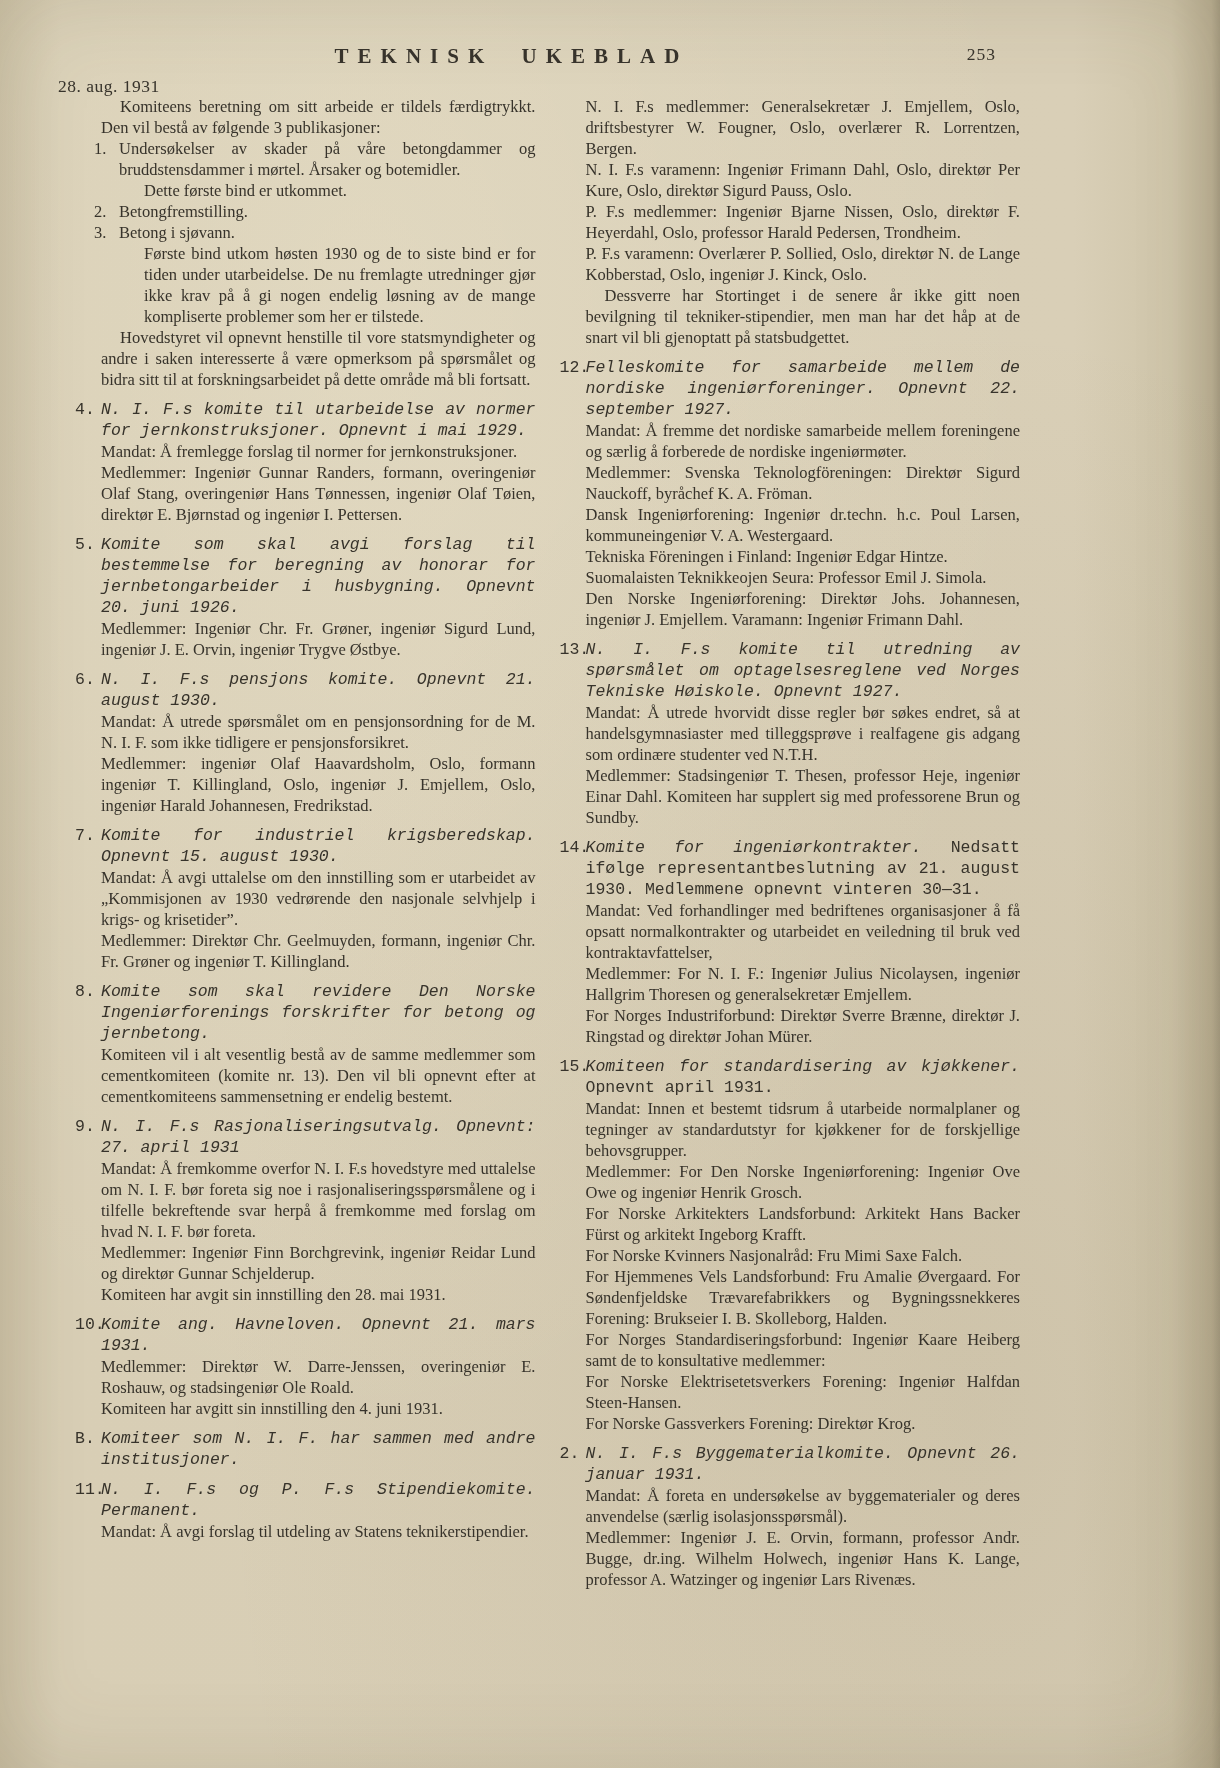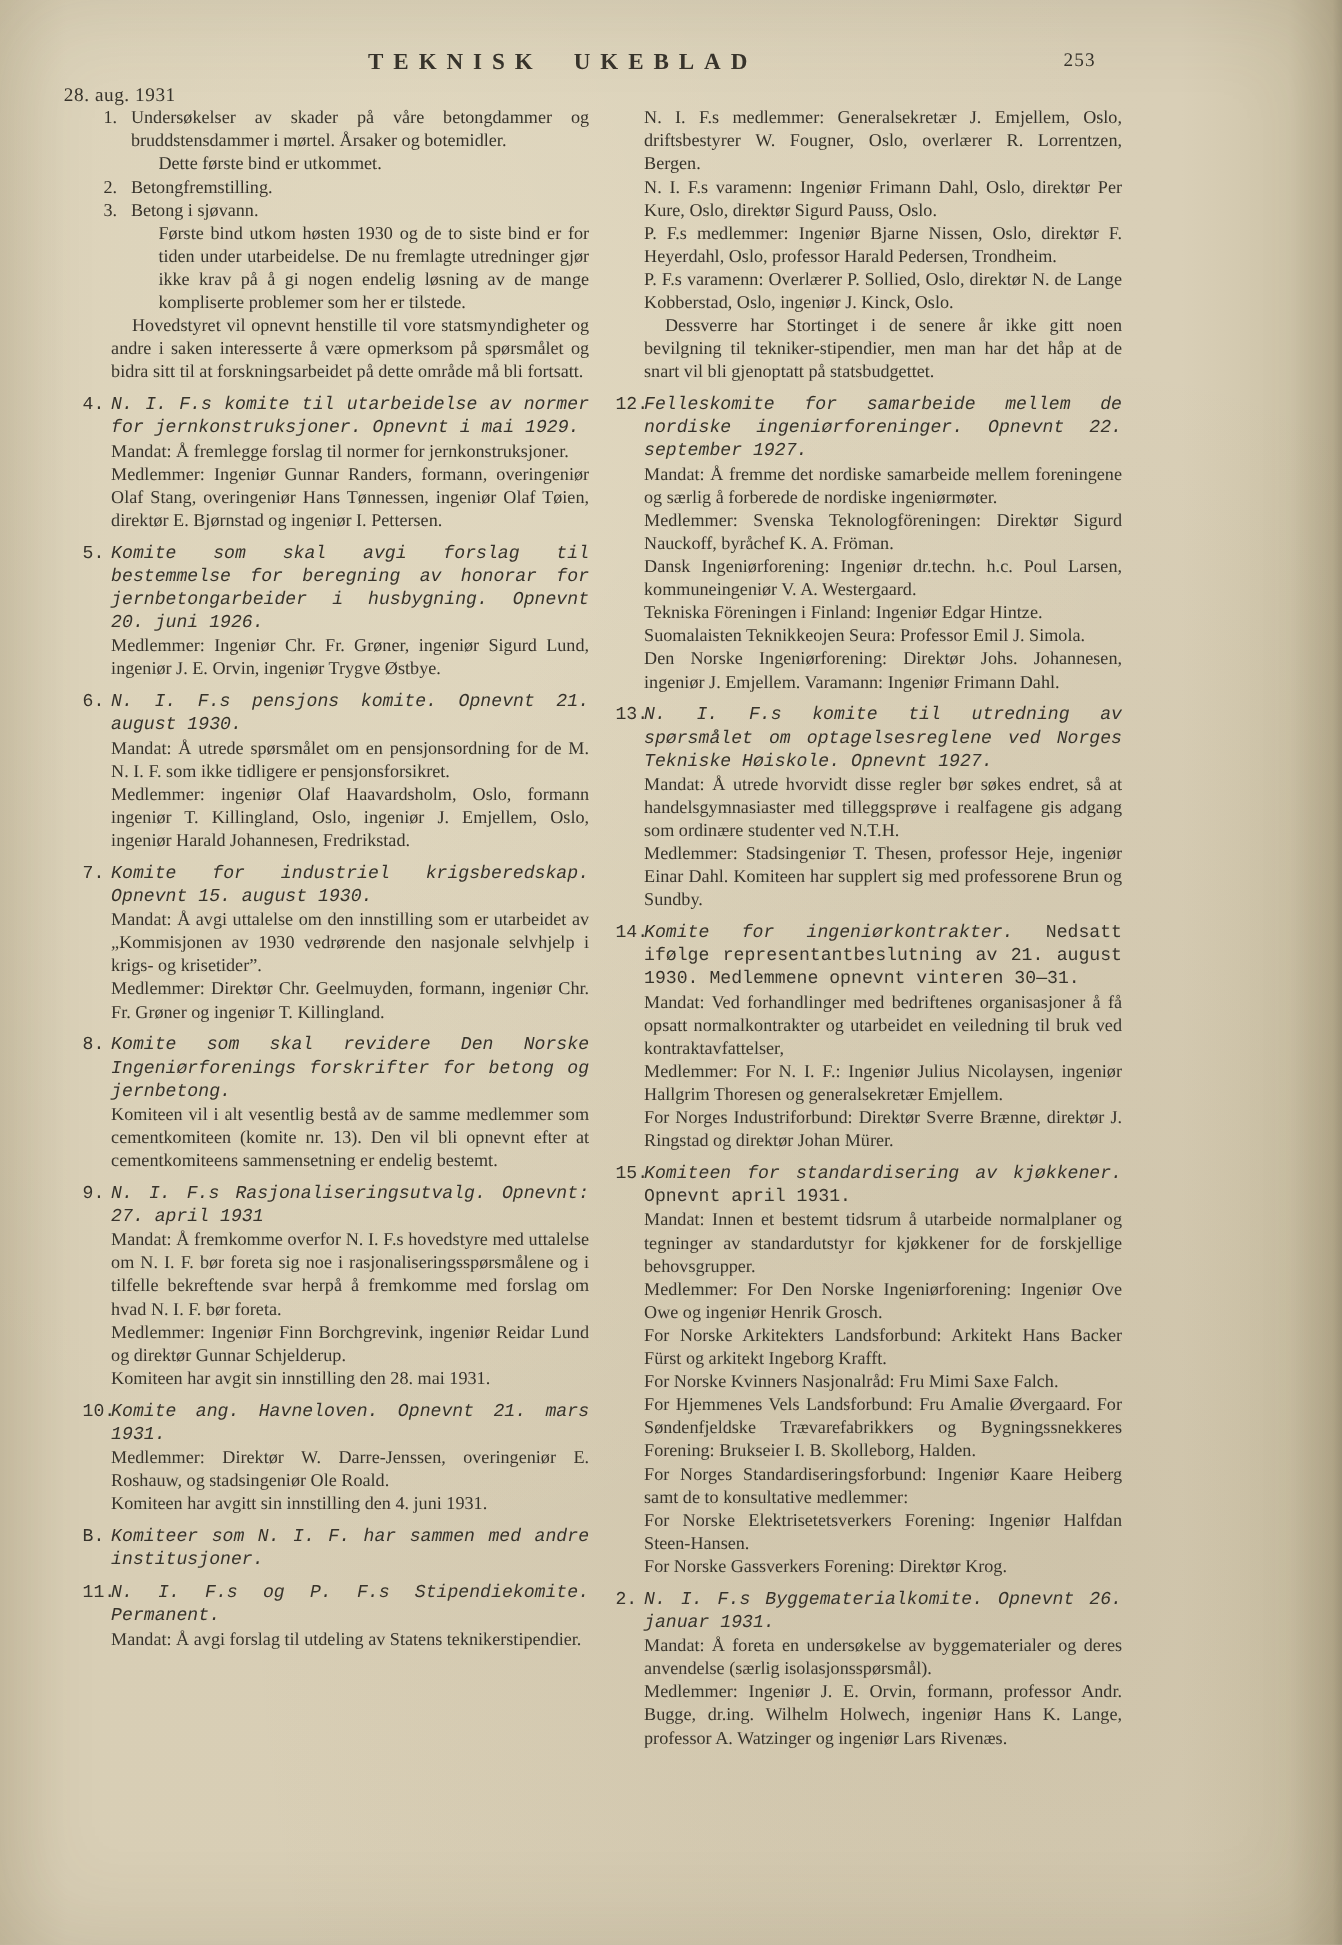--- a/index.html
+++ b/index.html
@@ -76,20 +76,21 @@
 <body>
 
 <div class="page">
   <div class="header">
     <span class="date">28. aug. 1931</span>
     <span class="title">TEKNISK UKEBLAD</span>
     <span class="pagenum">253</span>
   </div>
   <div class="content">
     <div class="col">
+        <p class="blk indent-para">Komiteens beretning om sitt arbeide er tildels færdigtrykkt. Den vil bestå av følgende 3 publikasjoner:</p>
         <p class="blk inner-item"><span class="num">1.</span>Undersøkelser av skader på våre betongdammer og bruddstensdammer i mørtel. Årsaker og botemidler.</p>
         <p class="blk inner-para">Dette første bind er utkommet.</p>
         <p class="blk inner-item"><span class="num">2.</span>Betongfremstilling.</p>
         <p class="blk inner-item"><span class="num">3.</span>Betong i sjøvann.</p>
         <p class="blk inner-para">Første bind utkom høsten 1930 og de to siste bind er for tiden under utarbeidelse. De nu fremlagte utredninger gjør ikke krav på å gi nogen endelig løsning av de mange kompliserte problemer som her er tilstede.</p>
         <p class="blk indent-para">Hovedstyret vil opnevnt henstille til vore statsmyndigheter og andre i saken interesserte å være opmerksom på spørsmålet og bidra sitt til at forskningsarbeidet på dette område må bli fortsatt.</p>
         <p class="blk item"><span class="num">4.</span><em>N. I. F.s komite til utarbeidelse av normer for jernkonstruksjoner. Opnevnt i mai 1929.</em></p>
         <p class="blk flush-para">Mandat: Å fremlegge forslag til normer for jernkonstruksjoner.</p>
         <p class="blk flush-para">Medlemmer: Ingeniør Gunnar Randers, formann, overingeniør Olaf Stang, overingeniør Hans Tønnessen, ingeniør Olaf Tøien, direktør E. Bjørnstad og ingeniør I. Pettersen.</p>
         <p class="blk item"><span class="num">5.</span><em>Komite som skal avgi forslag til bestemmelse for beregning av honorar for jernbetongarbeider i husbygning. Opnevnt 20. juni 1926.</em></p>

